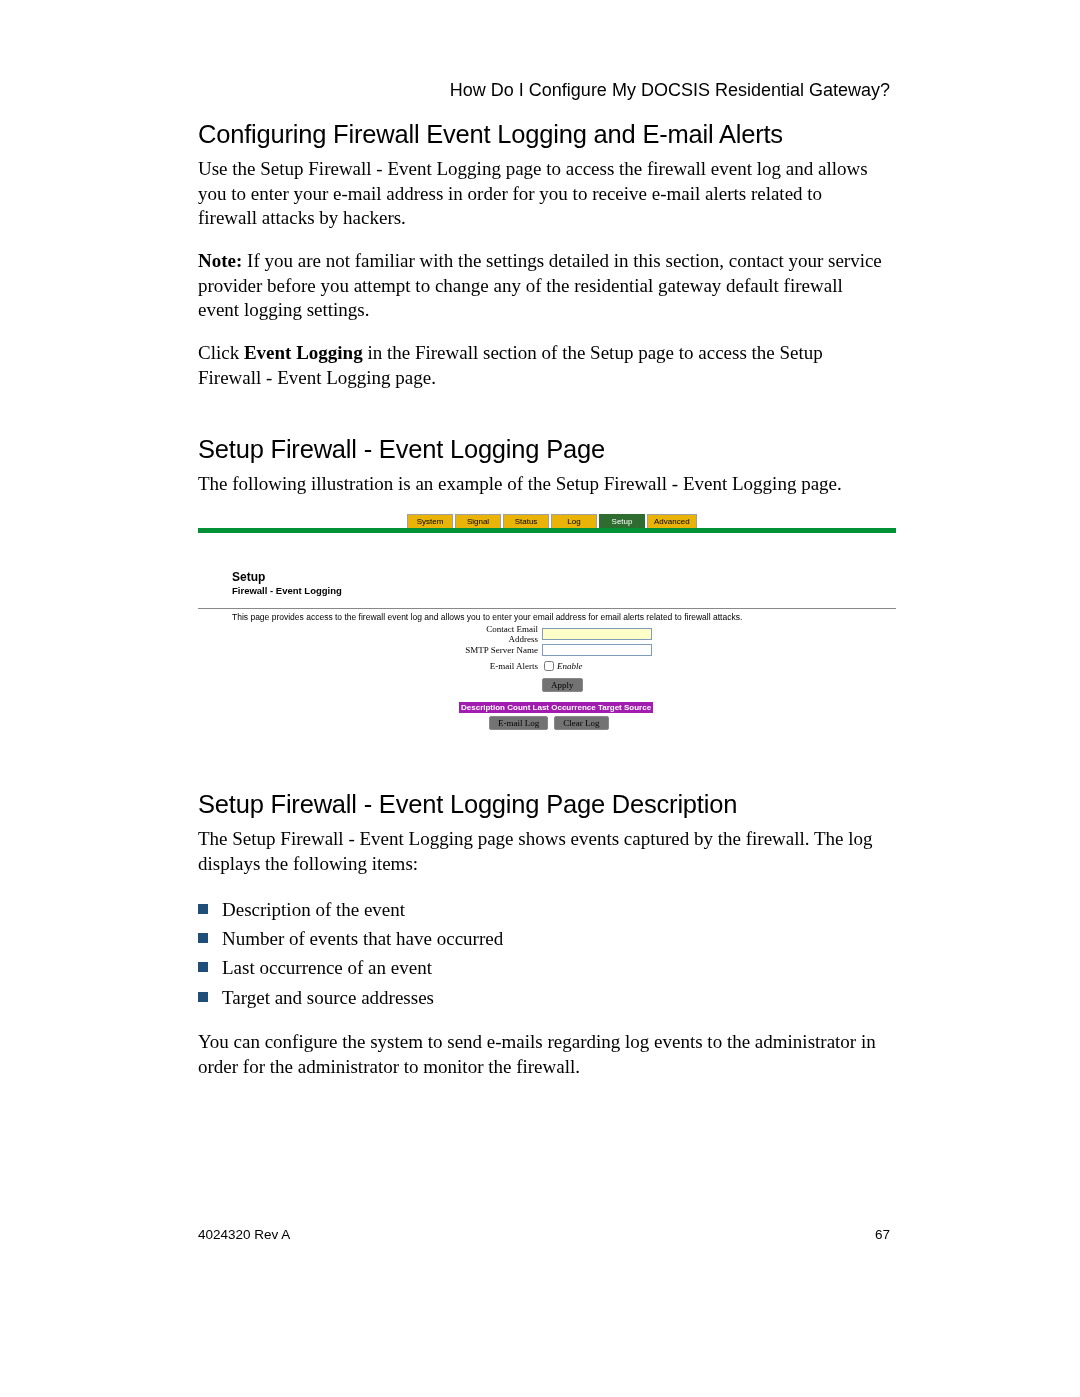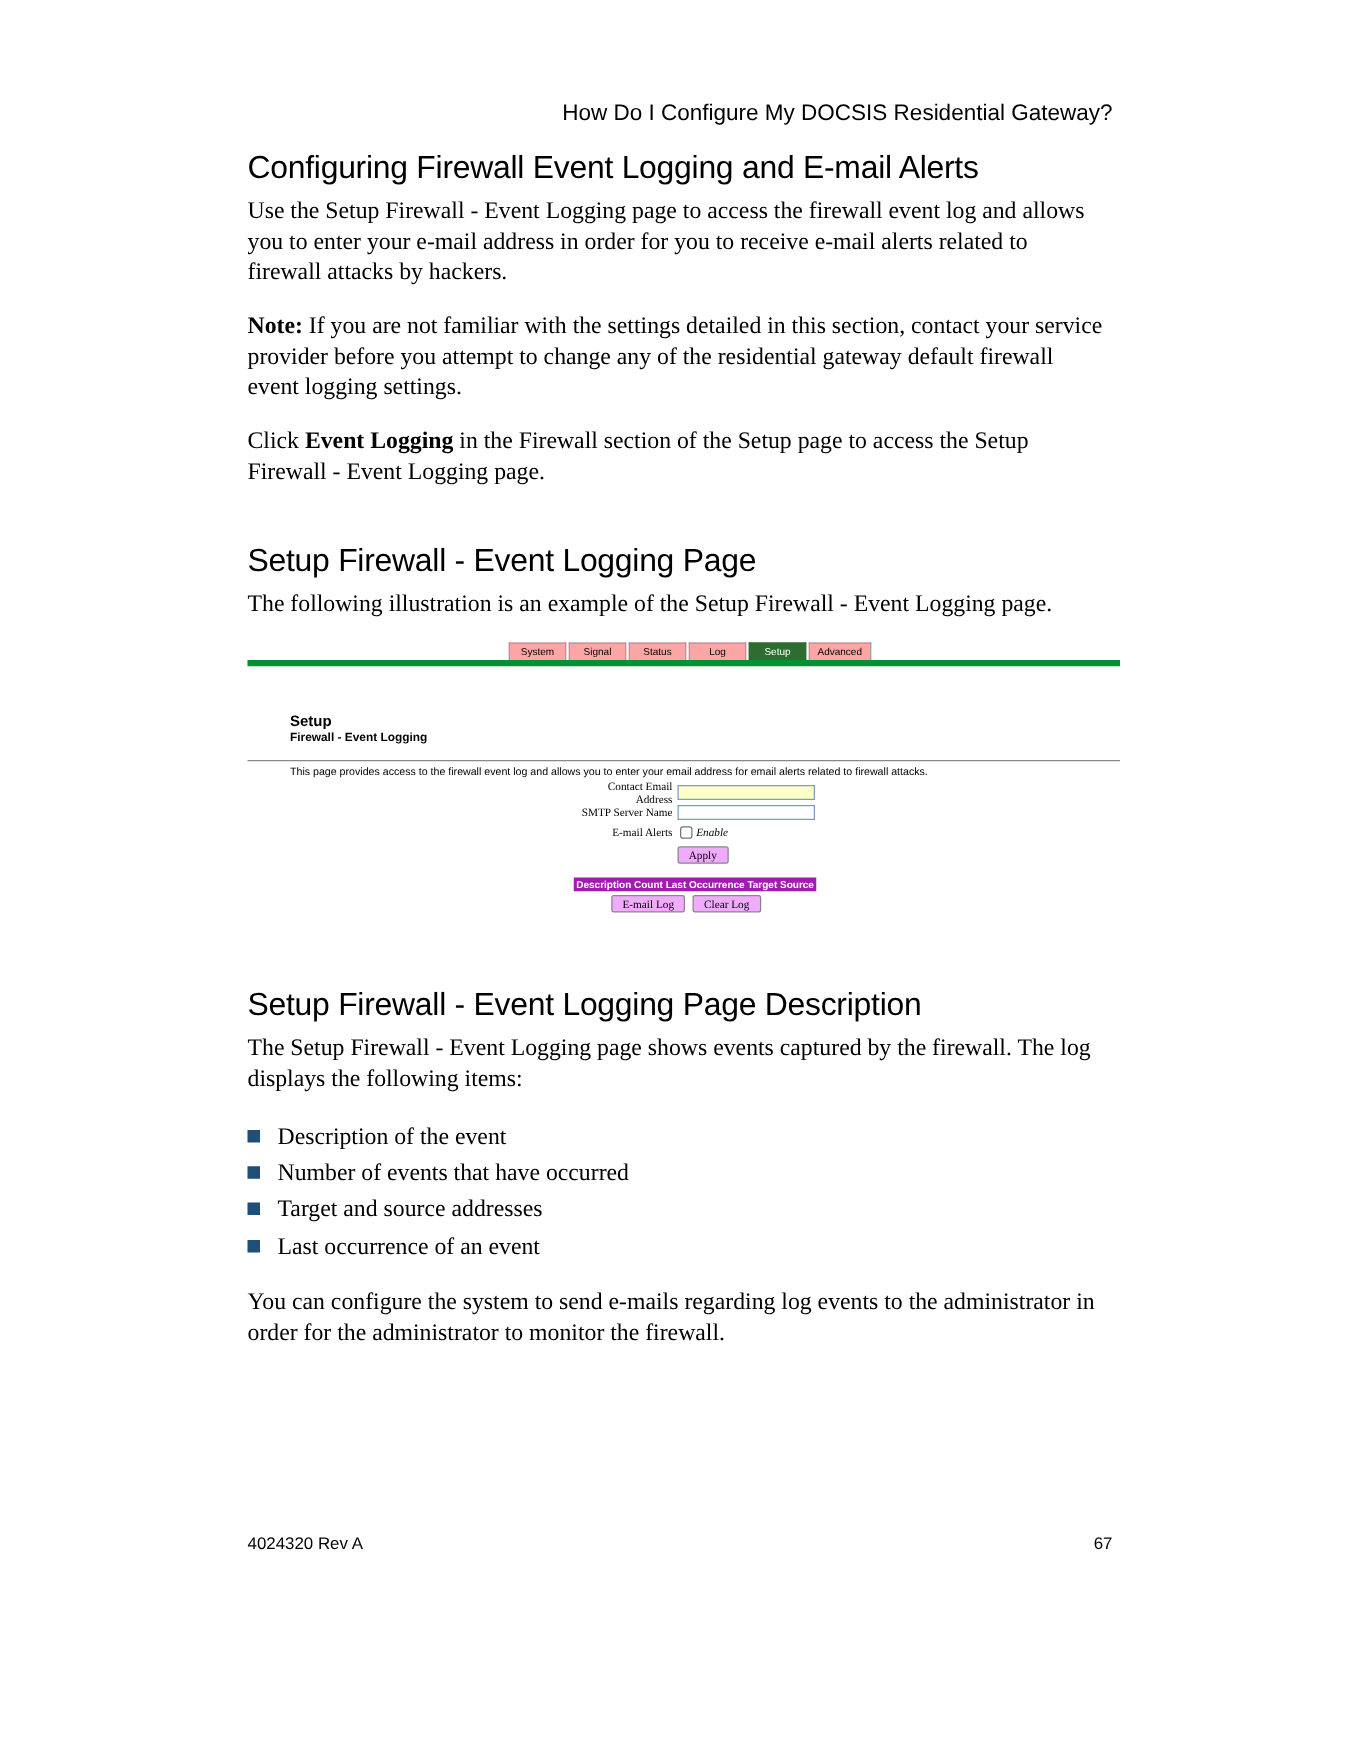--- a/index.html
+++ b/index.html
@@ -87,21 +87,21 @@
   .tab {
     height: 14px;
     min-width: 46px;
     padding: 0 6px;
     font-family: Verdana, Geneva, sans-serif;
     font-size: 8px;
     line-height: 14px;
     text-align: center;
     border: 1px solid #a0a0a0;
     border-bottom: none;
-    background: #fca5a5;
+    background: #eab308;
     box-sizing: border-box;
   }
   .tab.active {
     background: #2e6c30;
     color: #fff;
     border-color: #2e6c30;
   }
   .bar {
     position: absolute;
     left: 0;
@@ -139,21 +139,21 @@
     box-sizing: border-box;
     font-size: 8px;
     padding: 0 2px;
   }
   .cfg-row .txt-in.white { background:#fff; width:110px; }
   .cfg-row input[type=checkbox]{ width:10px;height:10px;margin:0 3px 0 2px; vertical-align:middle;}
   .btn {
     font-family: "Times New Roman", serif;
     font-size: 9px;
     border: 1px solid #888;
-    background: #f0abfc;
+    background: #737373;
     border-radius: 2px;
     padding: 1px 8px;
     height: 14px;
     box-sizing: border-box;
     display:inline-block;
     line-height:11px;
   }
   .apply-wrap { position:absolute; left:344px; top:160px; }
   .log-hdr {
     position: absolute;
@@ -252,22 +252,22 @@
         <button class="btn">Clear Log</button>
       </div>
     </div>
 
     <div style="height:22px;"></div>
     <h2 class="section-title">Setup Firewall - Event Logging Page Description</h2>
     <p class="body">The Setup Firewall - Event Logging page shows events captured by the firewall. The log displays the following items:</p>
     <ul class="items">
       <li>Description of the event</li>
       <li>Number of events that have occurred</li>
+      <li>Last occurrence of an event</li>
       <li>Target and source addresses</li>
-      <li>Last occurrence of an event</li>
     </ul>
     <p class="body">You can configure the system to send e-mails regarding log events to the administrator in order for the administrator to monitor the firewall.</p>
 
   </div>
 
   <div class="footer-left">4024320 Rev A</div>
   <div class="footer-right">67</div>
 
 </div>
 

